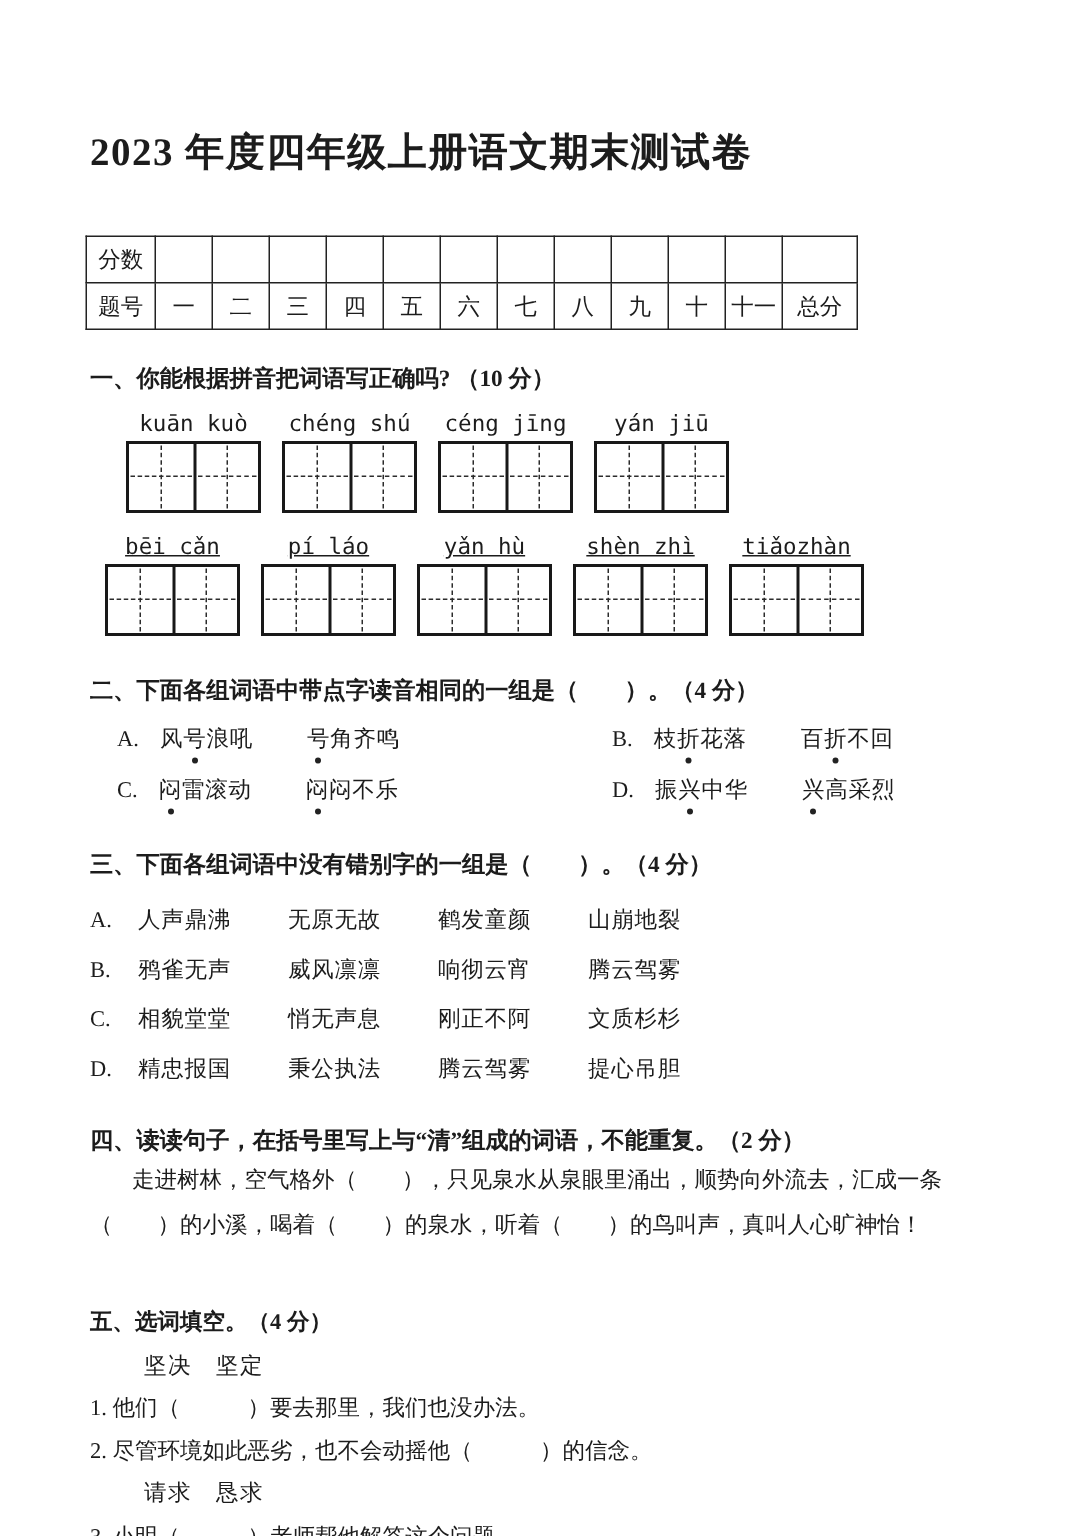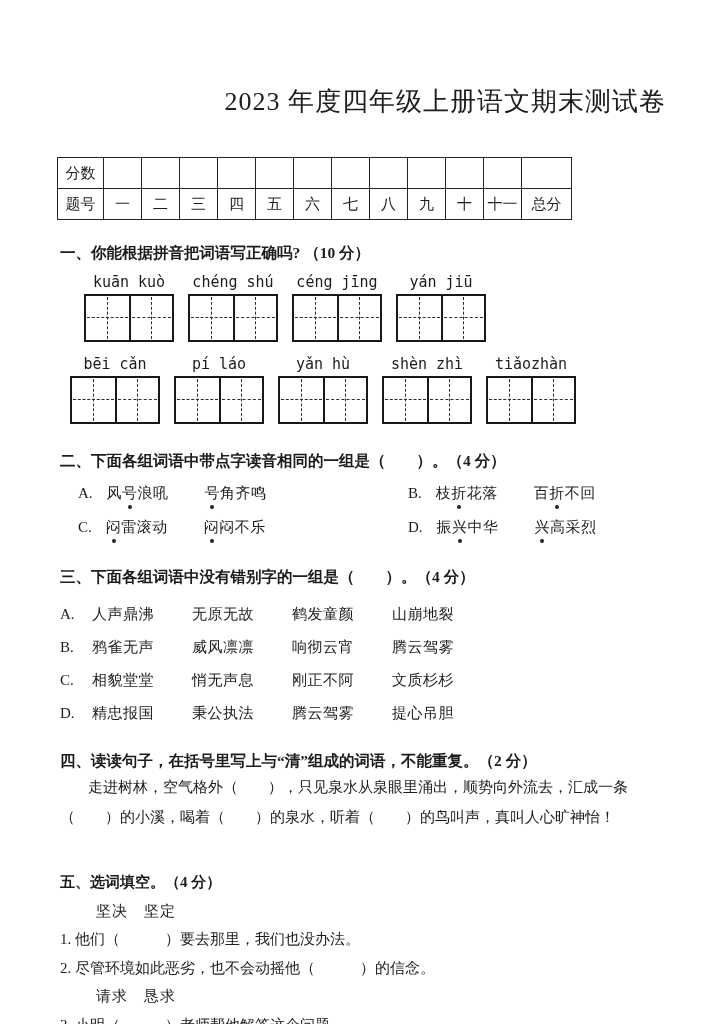--- a/index.html
+++ b/index.html
@@ -7,23 +7,23 @@
   html,body { background:#ffffff; }
   body {
     width:724px; min-height:1024px;
     font-family:"Liberation Serif","DejaVu Serif",serif;
     color:#1c1c1c;
   }
   .page { padding:84px 58px 40px 60px; }
 
   
   .title {
-    text-align:right;
+    text-align:left;
     font-size:26px;
-    font-weight:400;
+    font-weight:700;
     letter-spacing:1px;
     margin-bottom:38px;
     white-space:nowrap;
   }
 
   
   .score-table { border-collapse:collapse; margin-left:-3px; }
   .score-table td {
     border:1.6px solid #222;
     height:31px;
@@ -40,21 +40,21 @@
   section { display:block; }
   .q-header { font-size:15.5px; line-height:22px; white-space:nowrap;font-weight:bold; }
   .q1 { margin-top:22px; }
   .q2 { margin-top:26px; }
   .q3 { margin-top:28px; }
   .q4 { margin-top:20px; }
   .q5 { margin-top:36px; }
 
   
   .pin-row { display:flex; gap:14px; padding-left:24px; margin-top:8px; }
-  .pin-row.second { padding-left:10px; margin-top:12px; }
+  .pin-row.second { padding-left:10px; margin-top:12px;text-decoration:underline; }
   .pin-item { display:flex; flex-direction:column; align-items:center; }
   .pinyin {
     font-family:"DejaVu Sans Mono",monospace;
     font-size:15px; line-height:20px;
     margin-bottom:2px; white-space:pre;
   }
   .pin-box { display:flex; border:2.2px solid #181818; background:#fff; }
   .tian { width:43px; height:44px; position:relative; }
   .tian + .tian { border-left:2.2px solid #181818; }
   .tian::before {

